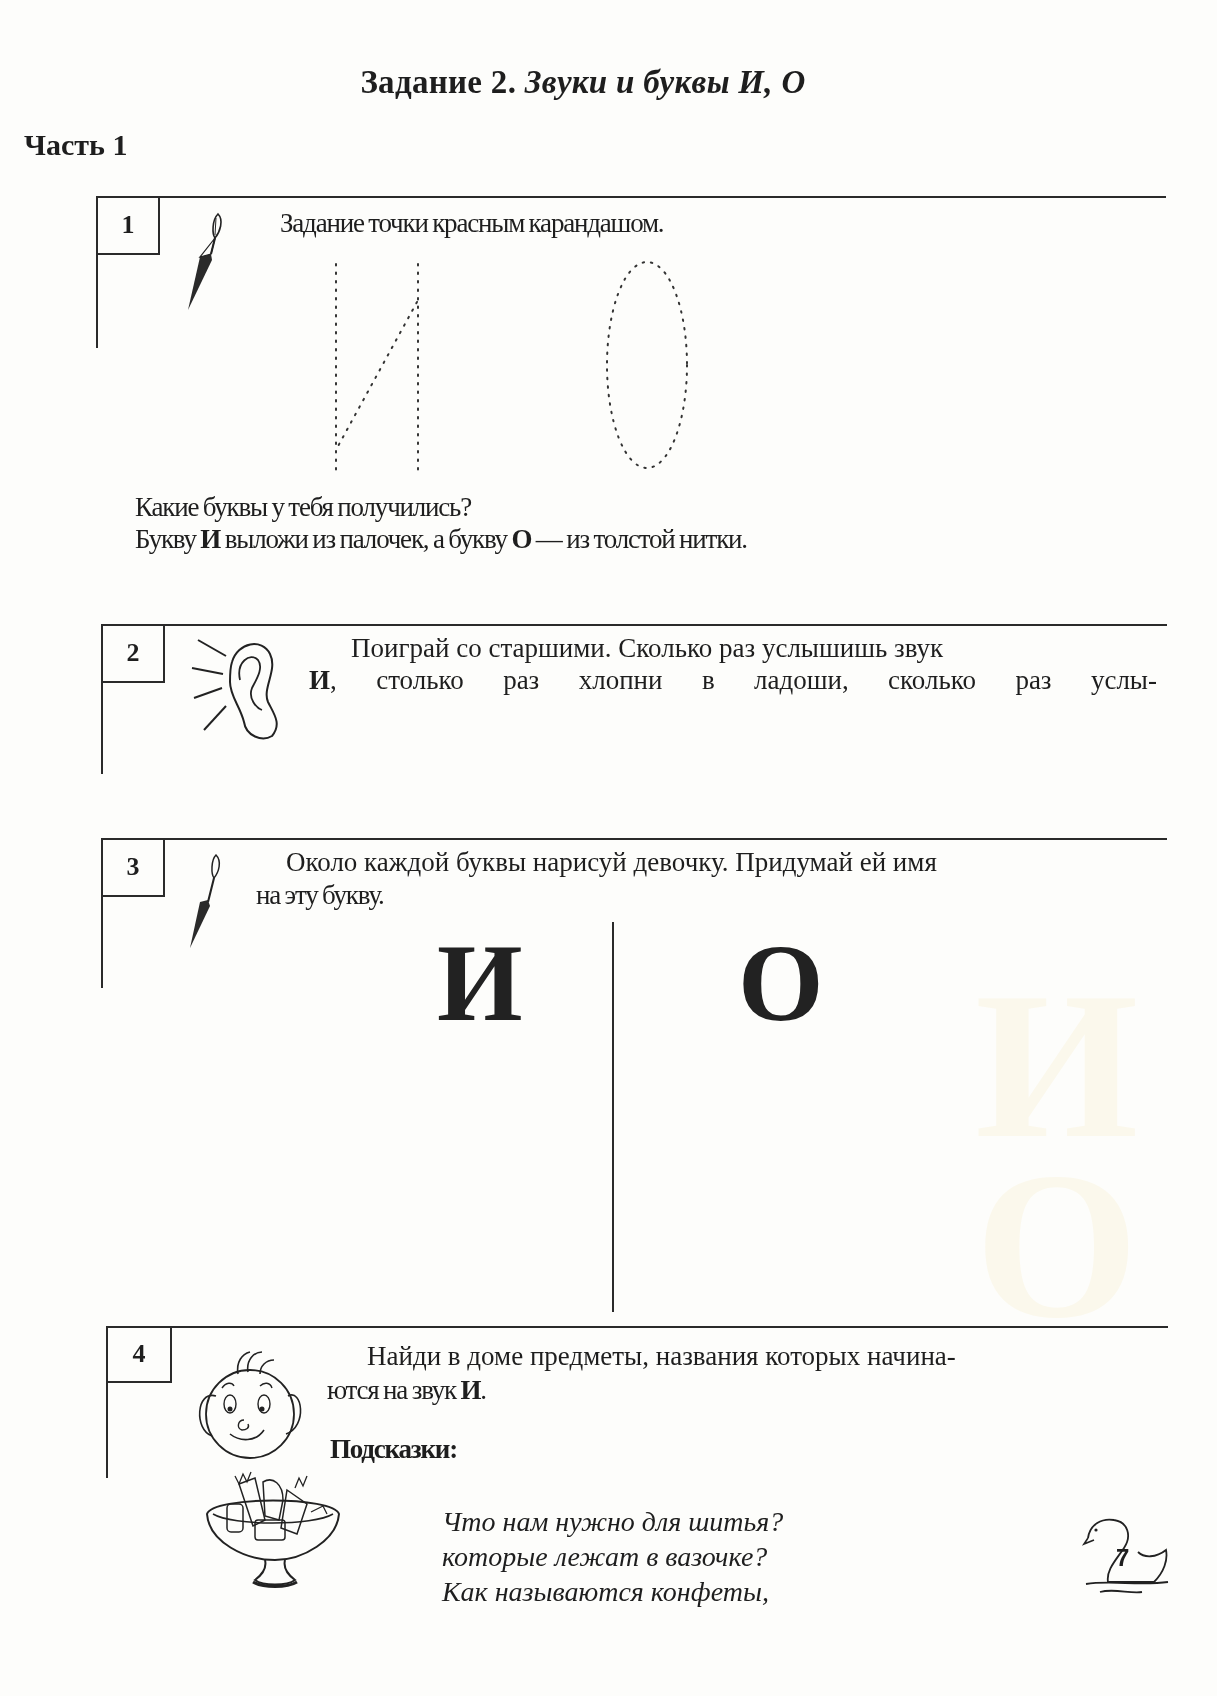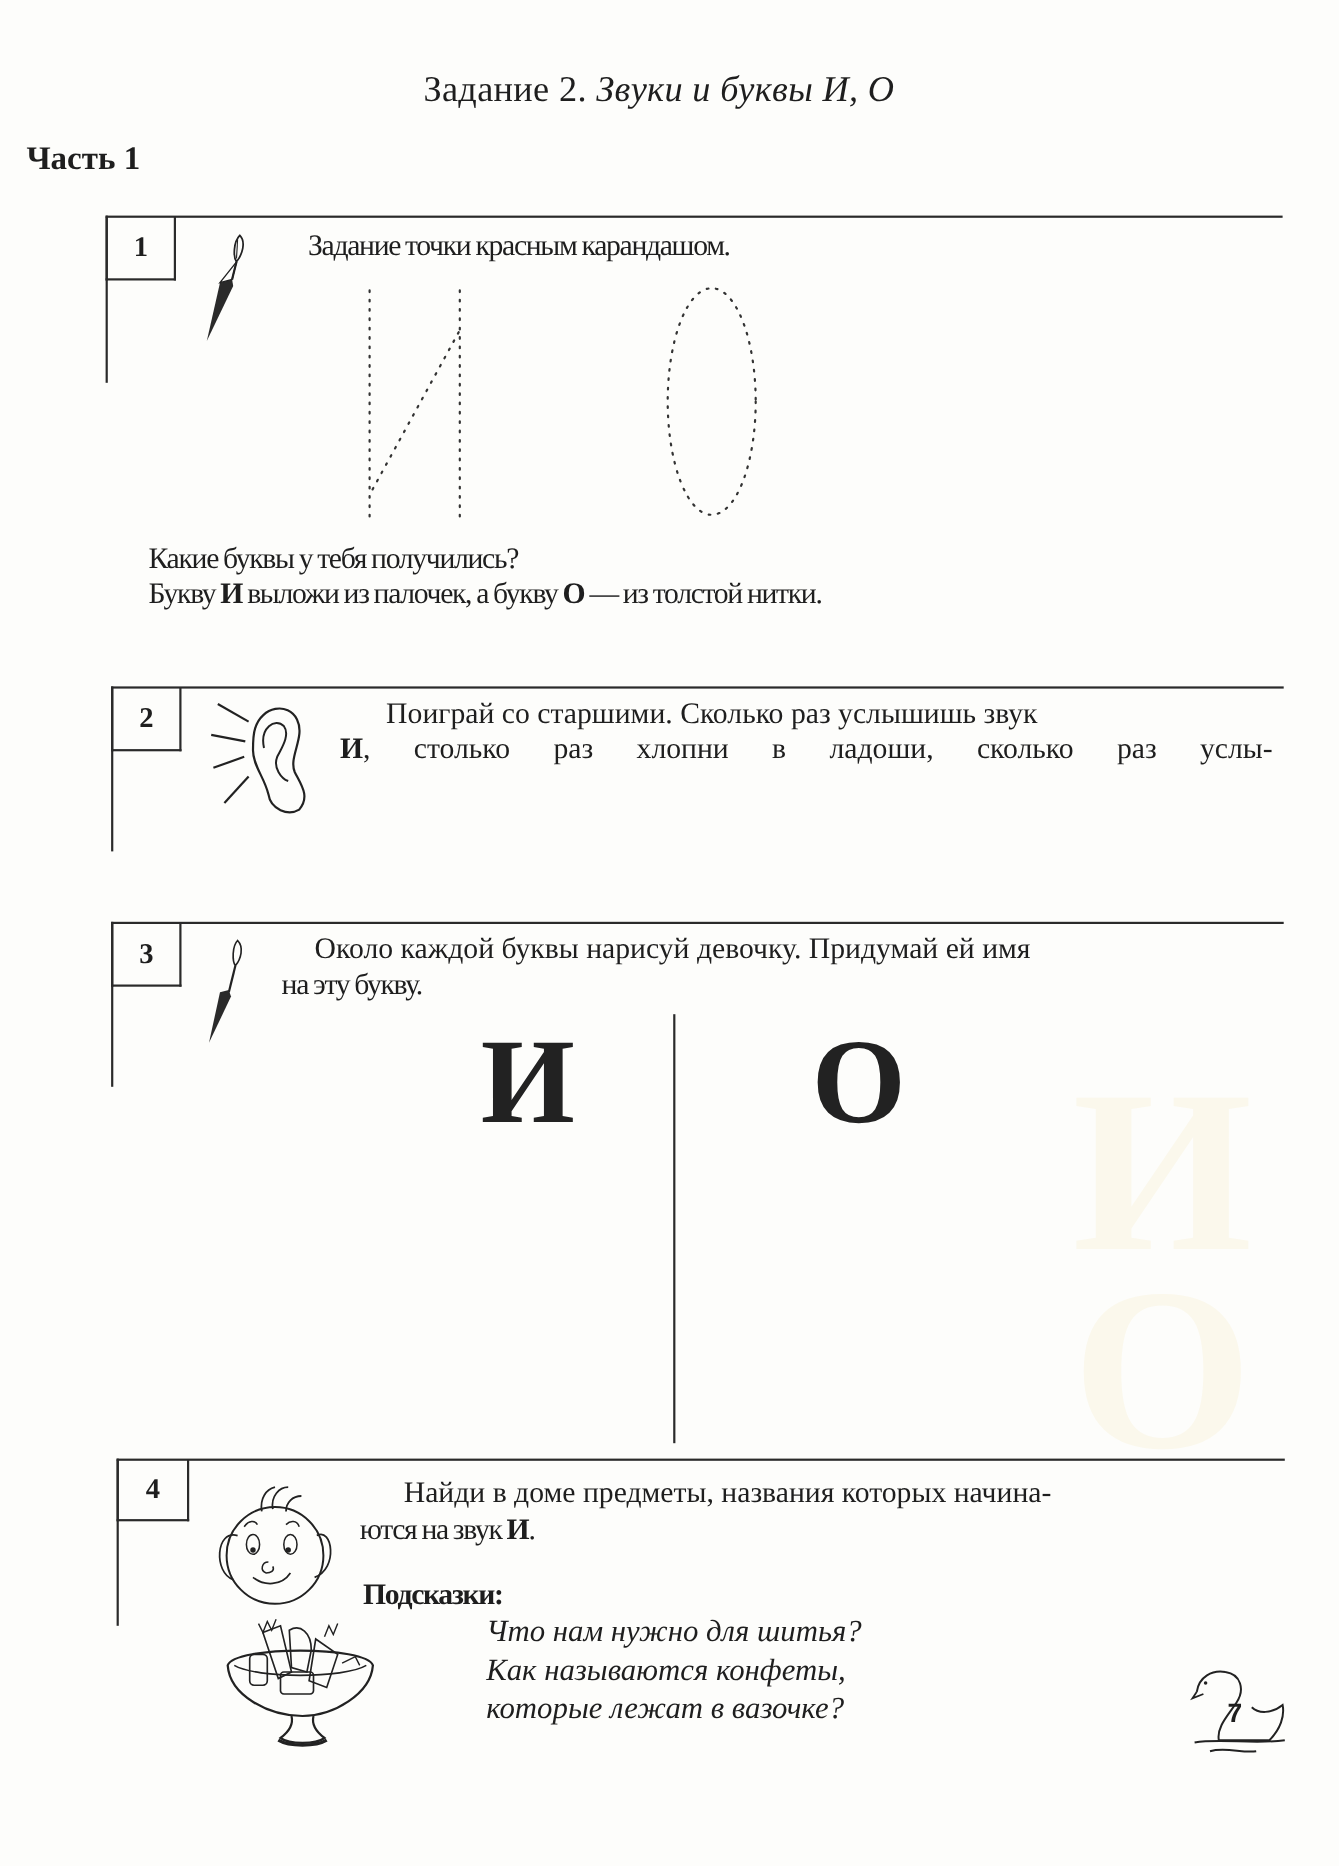--- a/index.html
+++ b/index.html
@@ -6,40 +6,40 @@
     body {
       width: 1217px; height: 1696px;
       background: #fdfdfb;
       position: relative;
       overflow: hidden;
       font-family: "Liberation Serif", "DejaVu Serif", serif;
       color: #1e1e1e;
     }
     .abs { position: absolute; }
     .title {
-      left: 16px; width: 1166px; top: 64px; text-align: center;
-      font-size: 33px; font-weight: normal; letter-spacing: 0.3px;
+      left: 0; width: 1166px; top: 64px; text-align: center;
+      font-size: 33px; font-weight: bold; letter-spacing: 0.3px;
     }
     .title .it { font-style: italic; }
     .subtitle {
       left: 0; width: 1217px; top: 128px; 
       font-size: 30px; font-weight: bold; margin-left: 24px;
     }
     .hline { height: 0; border-top: 2px solid #2a2a2a; }
     .vline { width: 0; border-left: 2px solid #2a2a2a; }
     .numbox {
       border: 2px solid #2a2a2a; border-top: none; background: transparent;
       font-weight: bold; font-size: 26px; text-align: center;
       box-sizing: border-box;
     }
     .txt { font-size: 25px; line-height: 30px; }
     .cond { letter-spacing: -1.2px; word-spacing: -1px; }
     .just { text-align: justify; }
     .b { font-weight: bold; }
-    .ital { font-style: italic; }
+    .ital { font-style: italic; margin-top: 38px; }
     .bigletter { font-size: 110px; font-weight: bold; line-height: 1; color: #222; }
     .ghost { color: #fbf8ec; font-size: 210px; font-weight: bold; line-height: 1; }
   </style>
 </head>
 <body>
 
 <div class="abs title">
   <span>Задание 2.</span>
   <span class="it">Звуки и буквы И, О</span>
 </div>
@@ -155,22 +155,22 @@
     <path d="M84 20 L104 34 L94 64 L78 58 Z" fill="none" stroke="#222" stroke-width="1.5"></path>
     <path d="M92 18 L96 8 L100 16 L104 6" fill="none" stroke="#222" stroke-width="1.3"></path>
     <rect x="52" y="50" width="30" height="20" rx="3" fill="none" stroke="#222" stroke-width="1.5"></rect>
     <path d="M108 42 L120 36 L124 44" fill="none" stroke="#222" stroke-width="1.3"></path>
     <path d="M62 90 C64 98 60 104 52 110 C60 116 84 116 92 110 C84 104 80 98 82 90" fill="none" stroke="#222" stroke-width="2"></path>
     <path d="M50 112 C60 118 84 118 94 112" fill="none" stroke="#222" stroke-width="3"></path>
   </svg>
 
   <div class="abs txt ital" style="left:442px; top:1466px; font-size:28px; line-height:35px;">
     <div>Что нам нужно для шитья?</div>
+    <div>которые лежат в вазочке?</div>
     <div>Как называются конфеты,</div>
-    <div>которые лежат в вазочке?</div>
   </div>
 </section>
 
 <div class="abs ghost" style="left:975px; top:960px;">И</div>
 <div class="abs ghost" style="left:975px; top:1140px;">О</div>
 
 <svg class="abs" style="left:1080px; top:1500px;" width="100" height="100" viewBox="0 0 100 100">
   <path d="M8 38 C10 24 22 18 34 20 C48 22 52 36 44 48 C36 60 26 70 28 82 L74 82 C84 72 88 60 86 50 C76 58 64 58 58 52" fill="none" stroke="#222" stroke-width="1.8"></path>
   <path d="M8 38 L4 44 L14 40" fill="none" stroke="#222" stroke-width="1.6"></path>
   <circle cx="16" cy="30" r="1.6" fill="#222"></circle>

